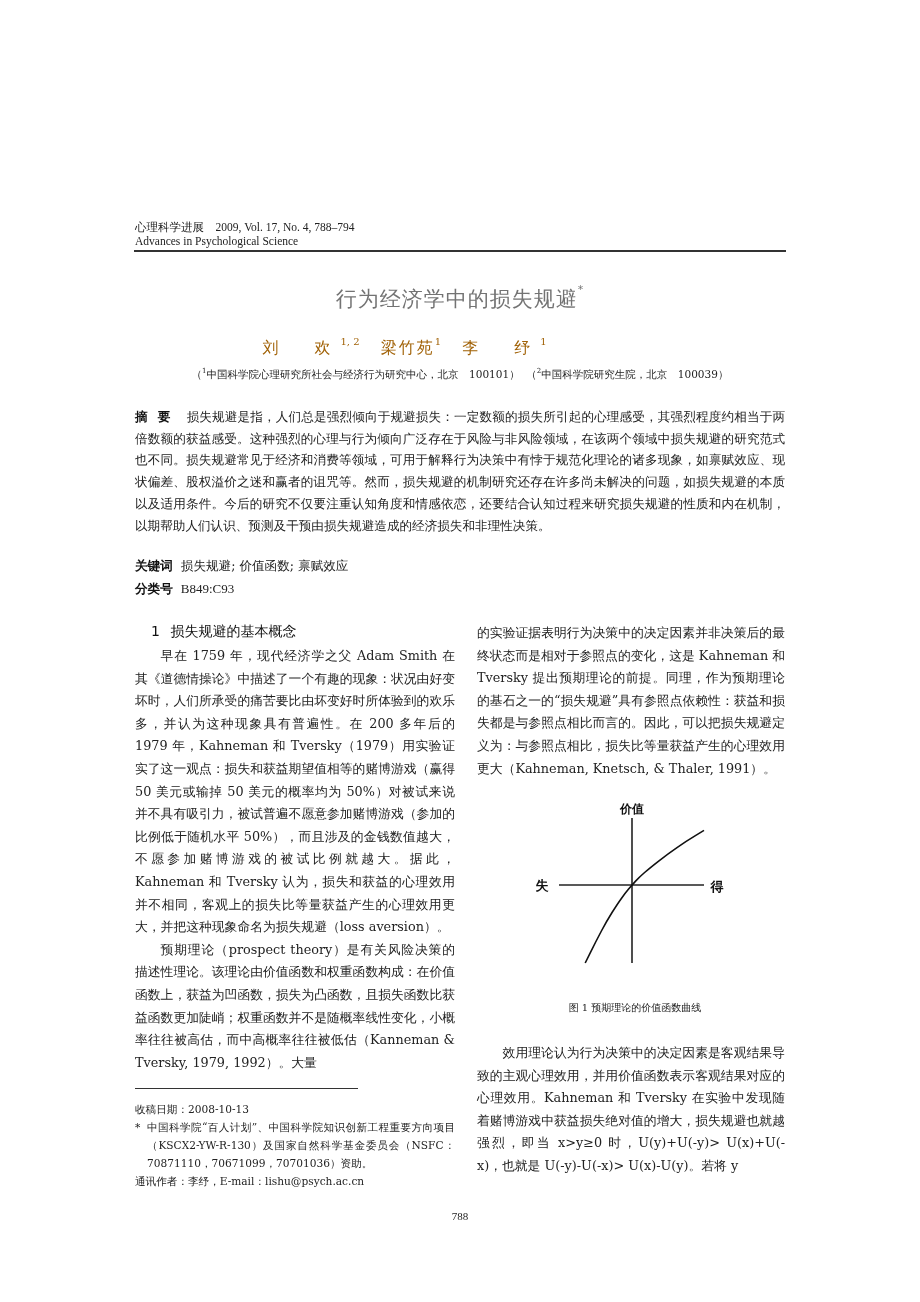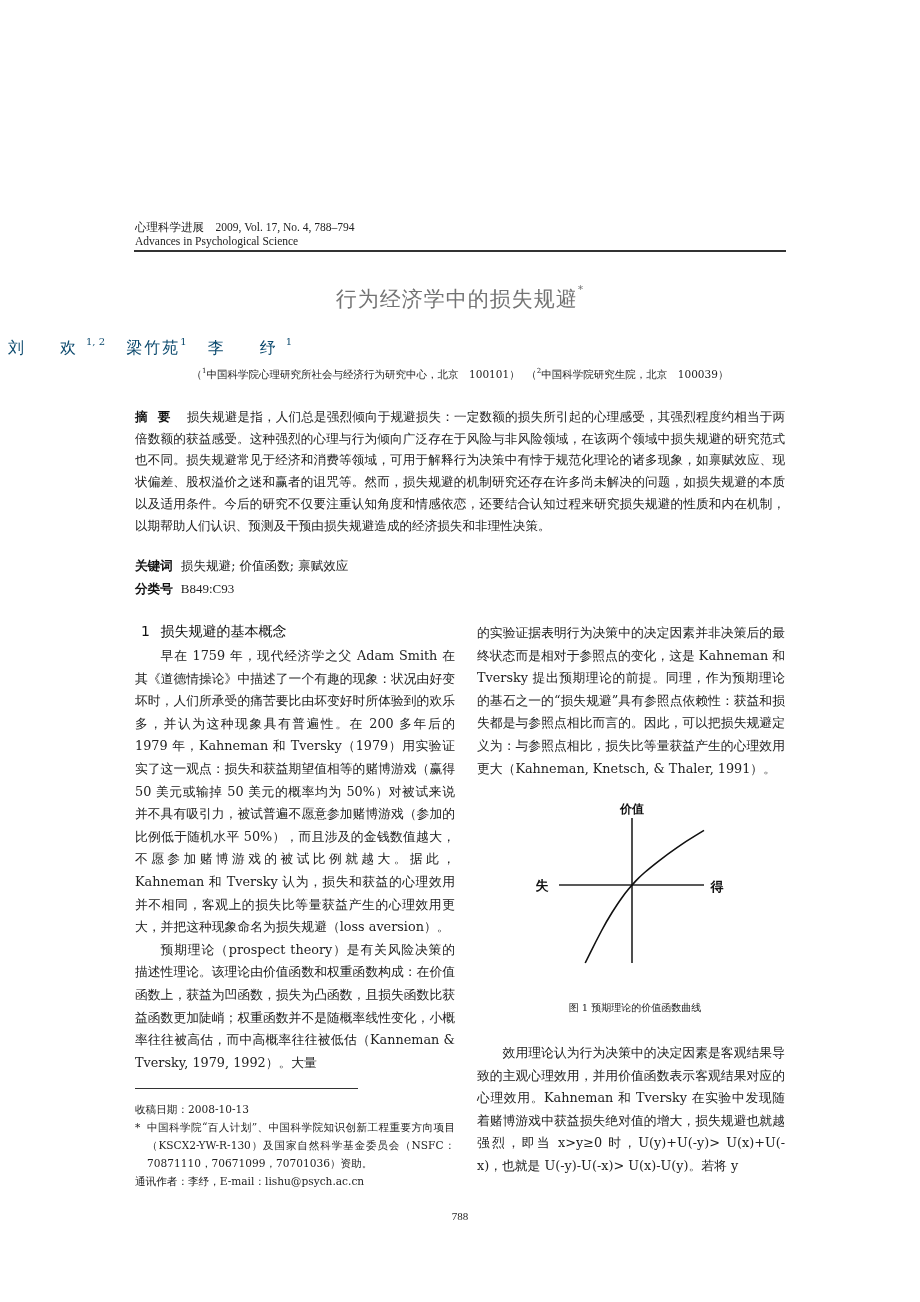--- a/index.html
+++ b/index.html
@@ -12,21 +12,21 @@
     .journal-line {
       font-family: "Liberation Serif", serif; font-size: 11.5px; line-height: 14px; color: #222;
     }
     .header-rule { left: 134px; top: 250px; width: 652px; height: 0; border-top: 2px solid #333; }
     .title {
       left: 0; width: 920px; top: 285px; text-align: center;
       font-family: "DejaVu Sans", sans-serif; font-size: 21px; color: #737373; letter-spacing: 1px;
     }
     .title sup { font-size: 11px; vertical-align: top; position: relative; top: -2px; }
     .authors {
-      left: 0; width: 809px; top: 338px; font-size: 16px; color: #0c4a6e;
+      left: 0; width: 809px; top: 338px; text-align: center; font-size: 16px; color: #a16207;
     }
     .authors .au { margin: 0 8px; letter-spacing: 10px; }
     .authors .au.n3 { letter-spacing: 2px; }
     .authors sup { font-size: 10px; letter-spacing: 0; position: relative; top: -2px; }
     .affil {
       left: 0; width: 920px; top: 367px; text-align: center; font-size: 10.5px; color: #222;
     }
     .affil sup { font-size: 7px; }
     .abstract {
       left: 135px; top: 406px; width: 650px; font-size: 12.6px; line-height: 21.7px;
@@ -35,21 +35,21 @@
     .bold-label { font-family: "DejaVu Sans", sans-serif; font-weight: bold; font-size: 12.6px; color: #111; }
     .abs-label { letter-spacing: 10px; margin-right: 2px; }
     .kw-row { left: 135px; font-size: 12.6px; color: #222; }
     .kw-row .bold-label { margin-right: 4px; }
     .col {
       width: 320px; font-size: 12.8px; line-height: 22.6px; text-align: justify; color: #222;
     }
     .col p { margin: 0; text-indent: 2em; }
     .col p.noindent { text-indent: 0; }
     .section-head {
-      left: 141px; top: 623px; font-family: "DejaVu Sans", sans-serif; font-size: 14px; color: #111;
+      left: 151px; top: 623px; font-family: "DejaVu Sans", sans-serif; font-size: 14px; color: #111;
     }
     .section-head .num { margin-right: 6px; }
     .foot-rule { left: 135px; top: 1088px; width: 223px; border-top: 1px solid #333; }
     .footnotes { left: 135px; top: 1100px; width: 320px; font-size: 10.6px; line-height: 18px; color: #222; }
     .fig { left: 520px; top: 795px; width: 240px; height: 200px; }
     .fig-caption { left: 470px; width: 330px; text-align: center; font-size: 10px; line-height: 16px; top: 1000px; color: #222; }
     .page-num { left: 0; width: 920px; text-align: center; top: 1210px; font-size: 11px; color: #222; font-family: "Liberation Serif", serif; }
   </style>
 </head>
 <body>

